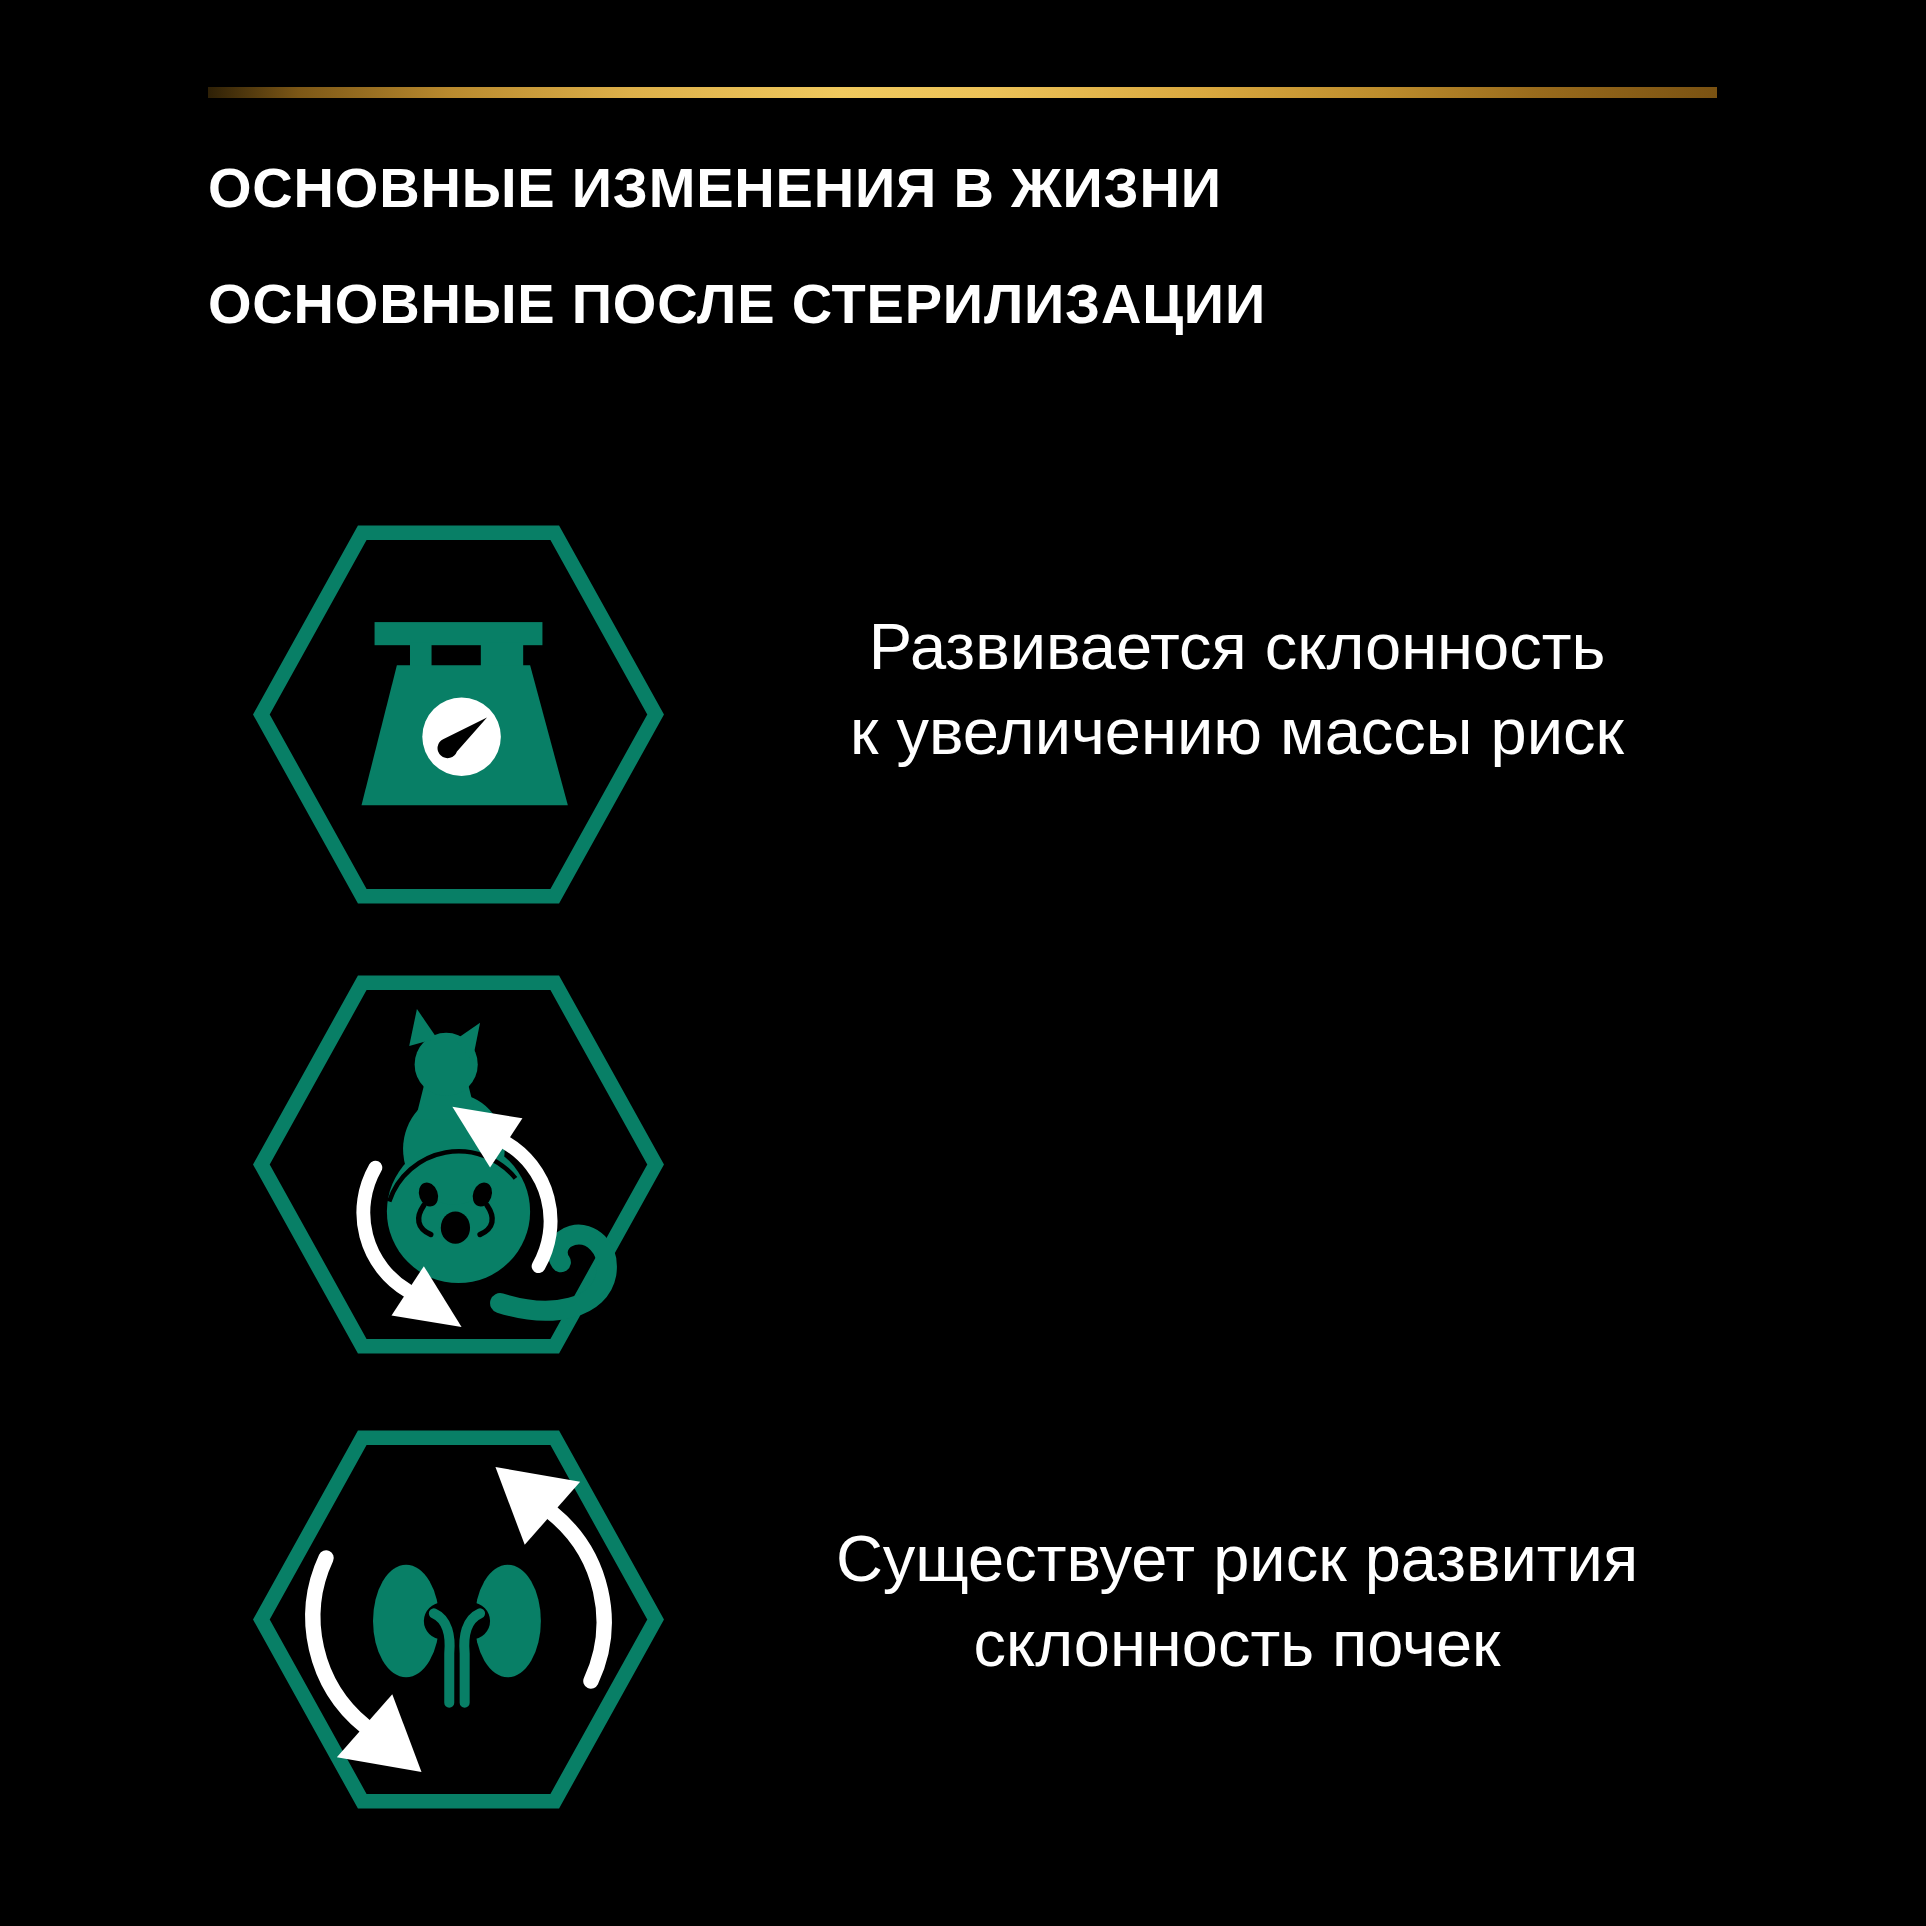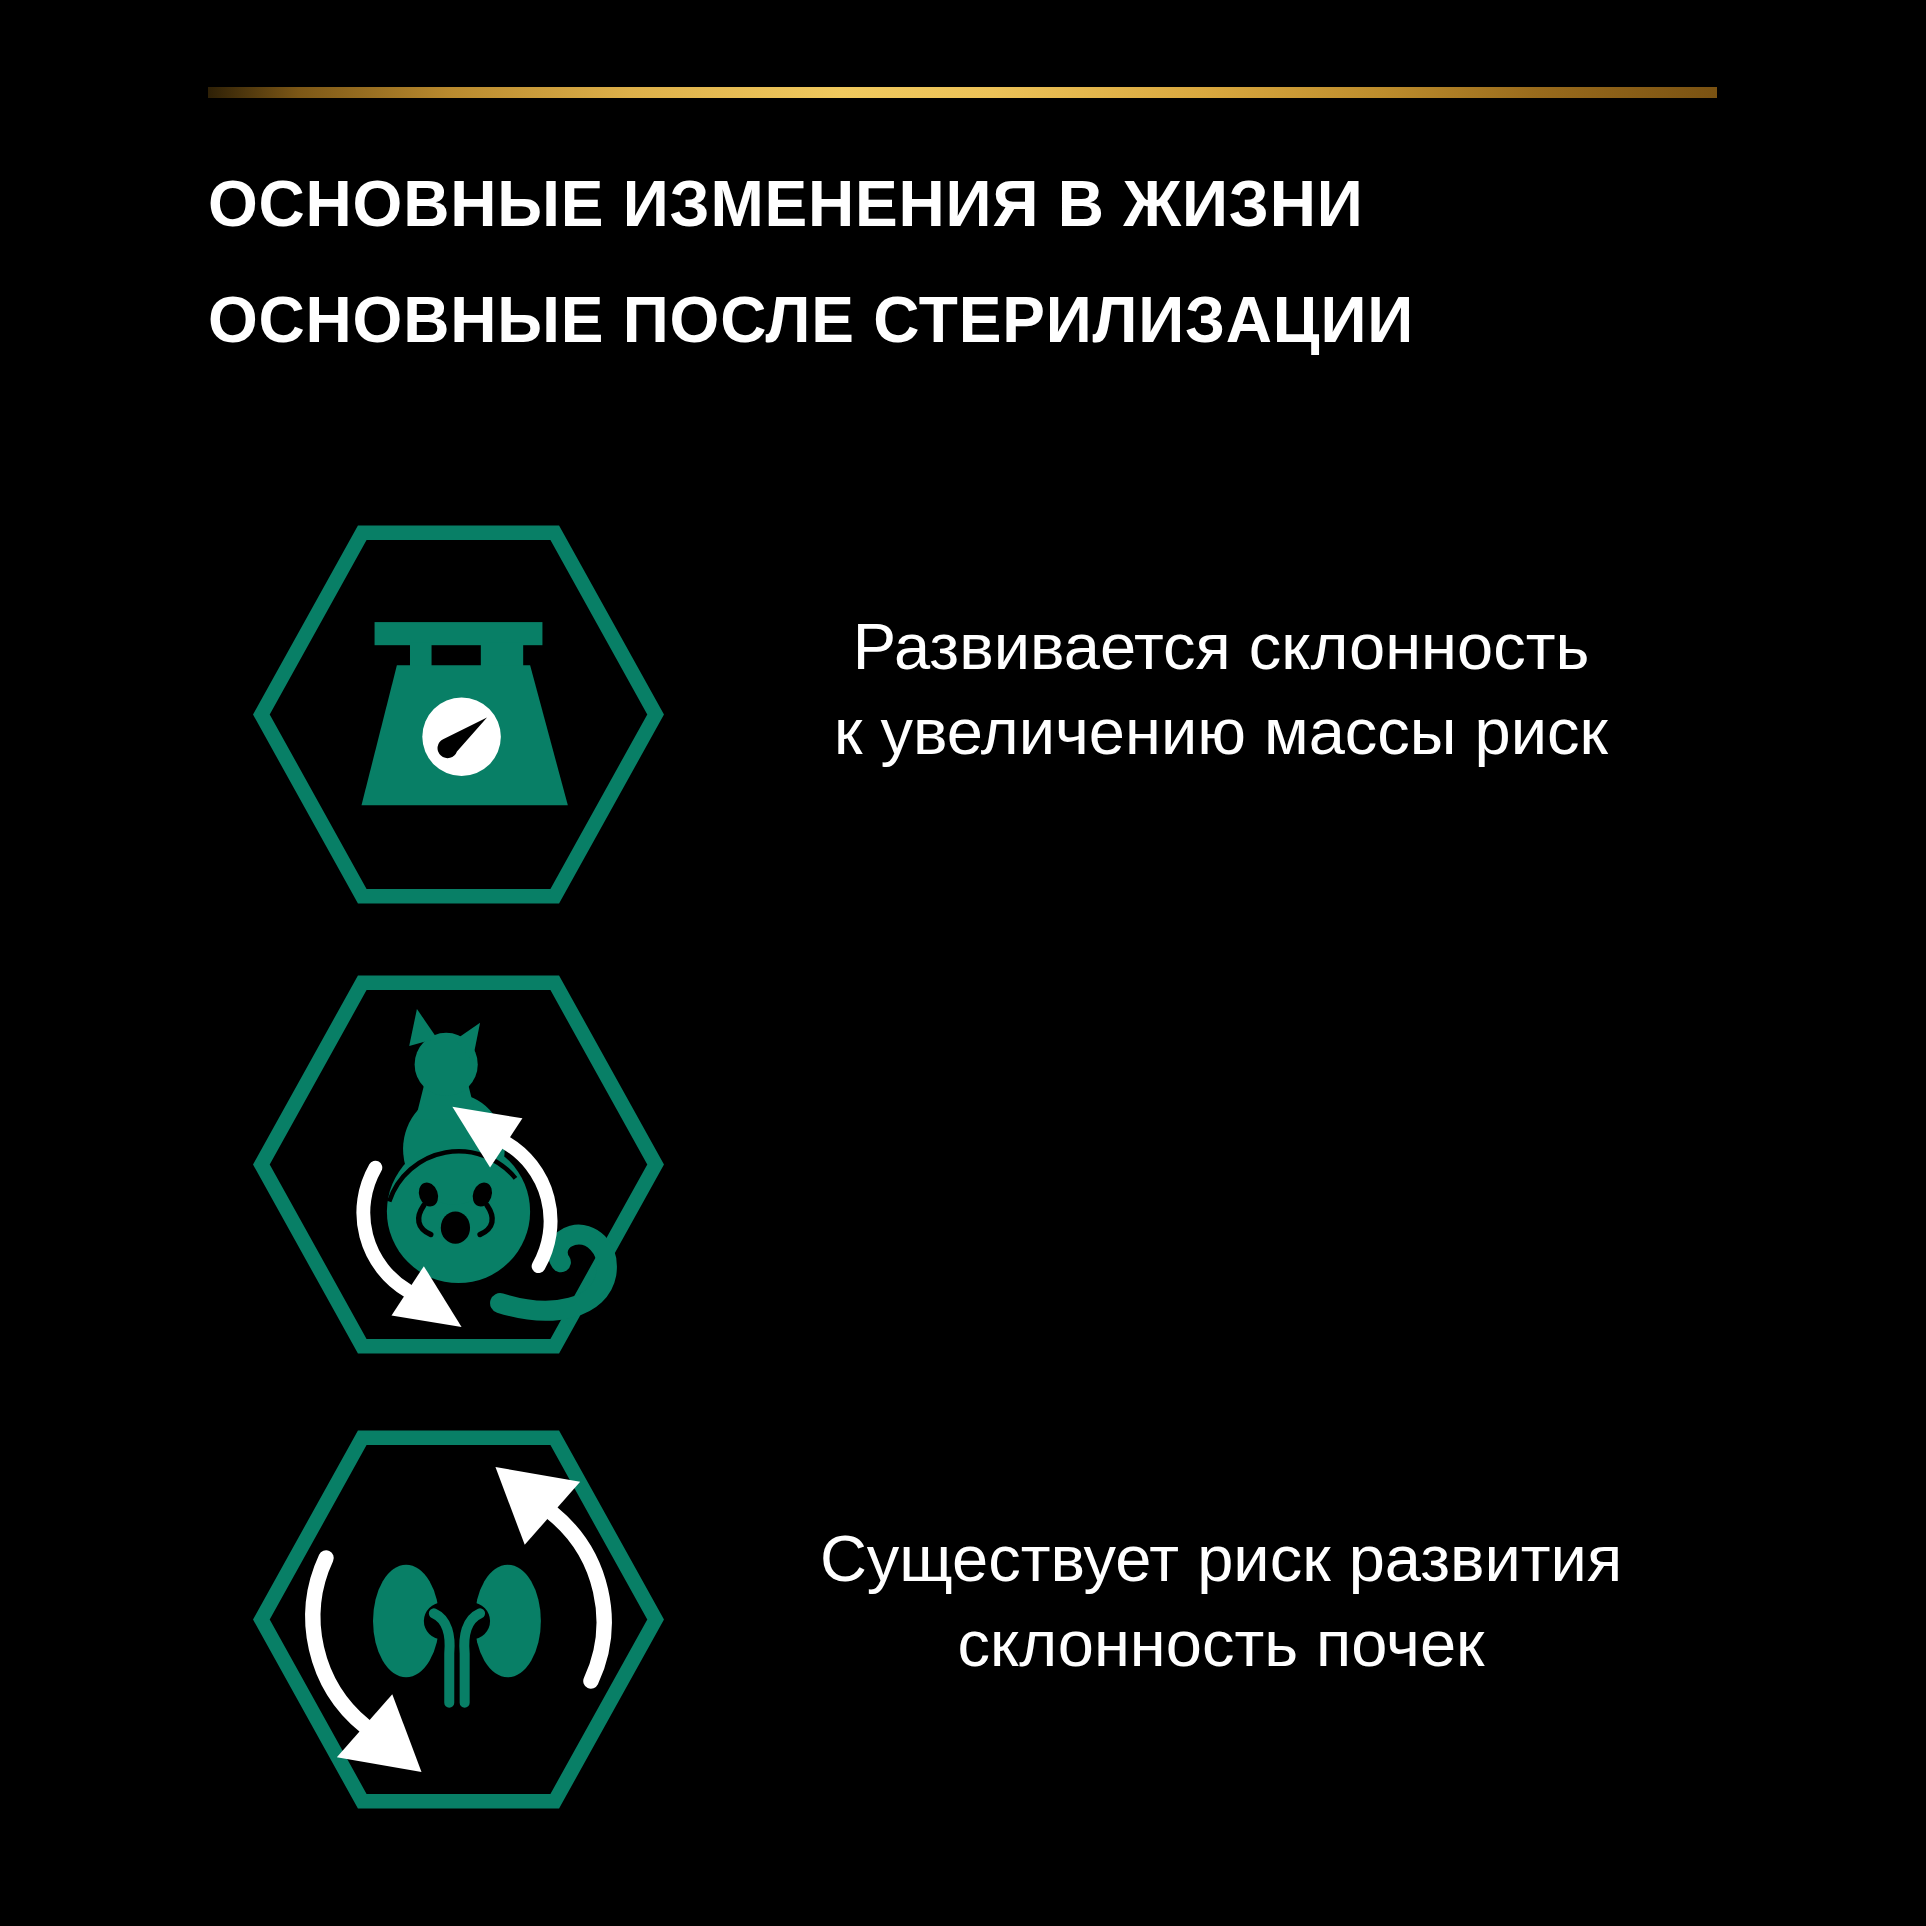--- a/index.html
+++ b/index.html
@@ -16,41 +16,41 @@
     font-family:"Liberation Sans", sans-serif;
   }
   .gold-bar{
     position:absolute;
     left:208px;top:87px;
     width:1509px;height:10.8px;
     background:linear-gradient(90deg,#2e2006 0%,#7c5716 6%,#b98a2e 16%,#ddb04a 28%,#f0c95e 42%,#ecc258 52%,#d9a83f 66%,#bc8c2c 78%,#996b1c 88%,#7a5212 100%);
   }
   .title{
     position:absolute;
-    left:208px;top:146px;
+    left:208px;top:130px;
     margin:0;
     width:1618px;
     color:var(--text);
-    font-size:64px;
+    font-size:56px;
     font-weight:700;
     line-height:116px;
     letter-spacing:0.8px;
   }
   .title .tl{display:block;white-space:nowrap;}
   .hex{
     position:absolute;
     left:252px;
     width:413px;height:385px;
   }
   .hex.h1{top:522px;}
   .hex.h2{top:972px;}
   .hex.h3{top:1427px;}
   .item-text{
     position:absolute;
-    left:624px;width:1194px;
+    left:640px;width:1194px;
     text-align:center;
     color:var(--text);
     font-size:65px;
     font-weight:400;
     line-height:85px;
   }
   .item-text.t1{top:604px;}
   .item-text.t2{top:1015px;}
   .item-text.t3{top:1516px;}
   .item-text span{display:block;white-space:nowrap;}

